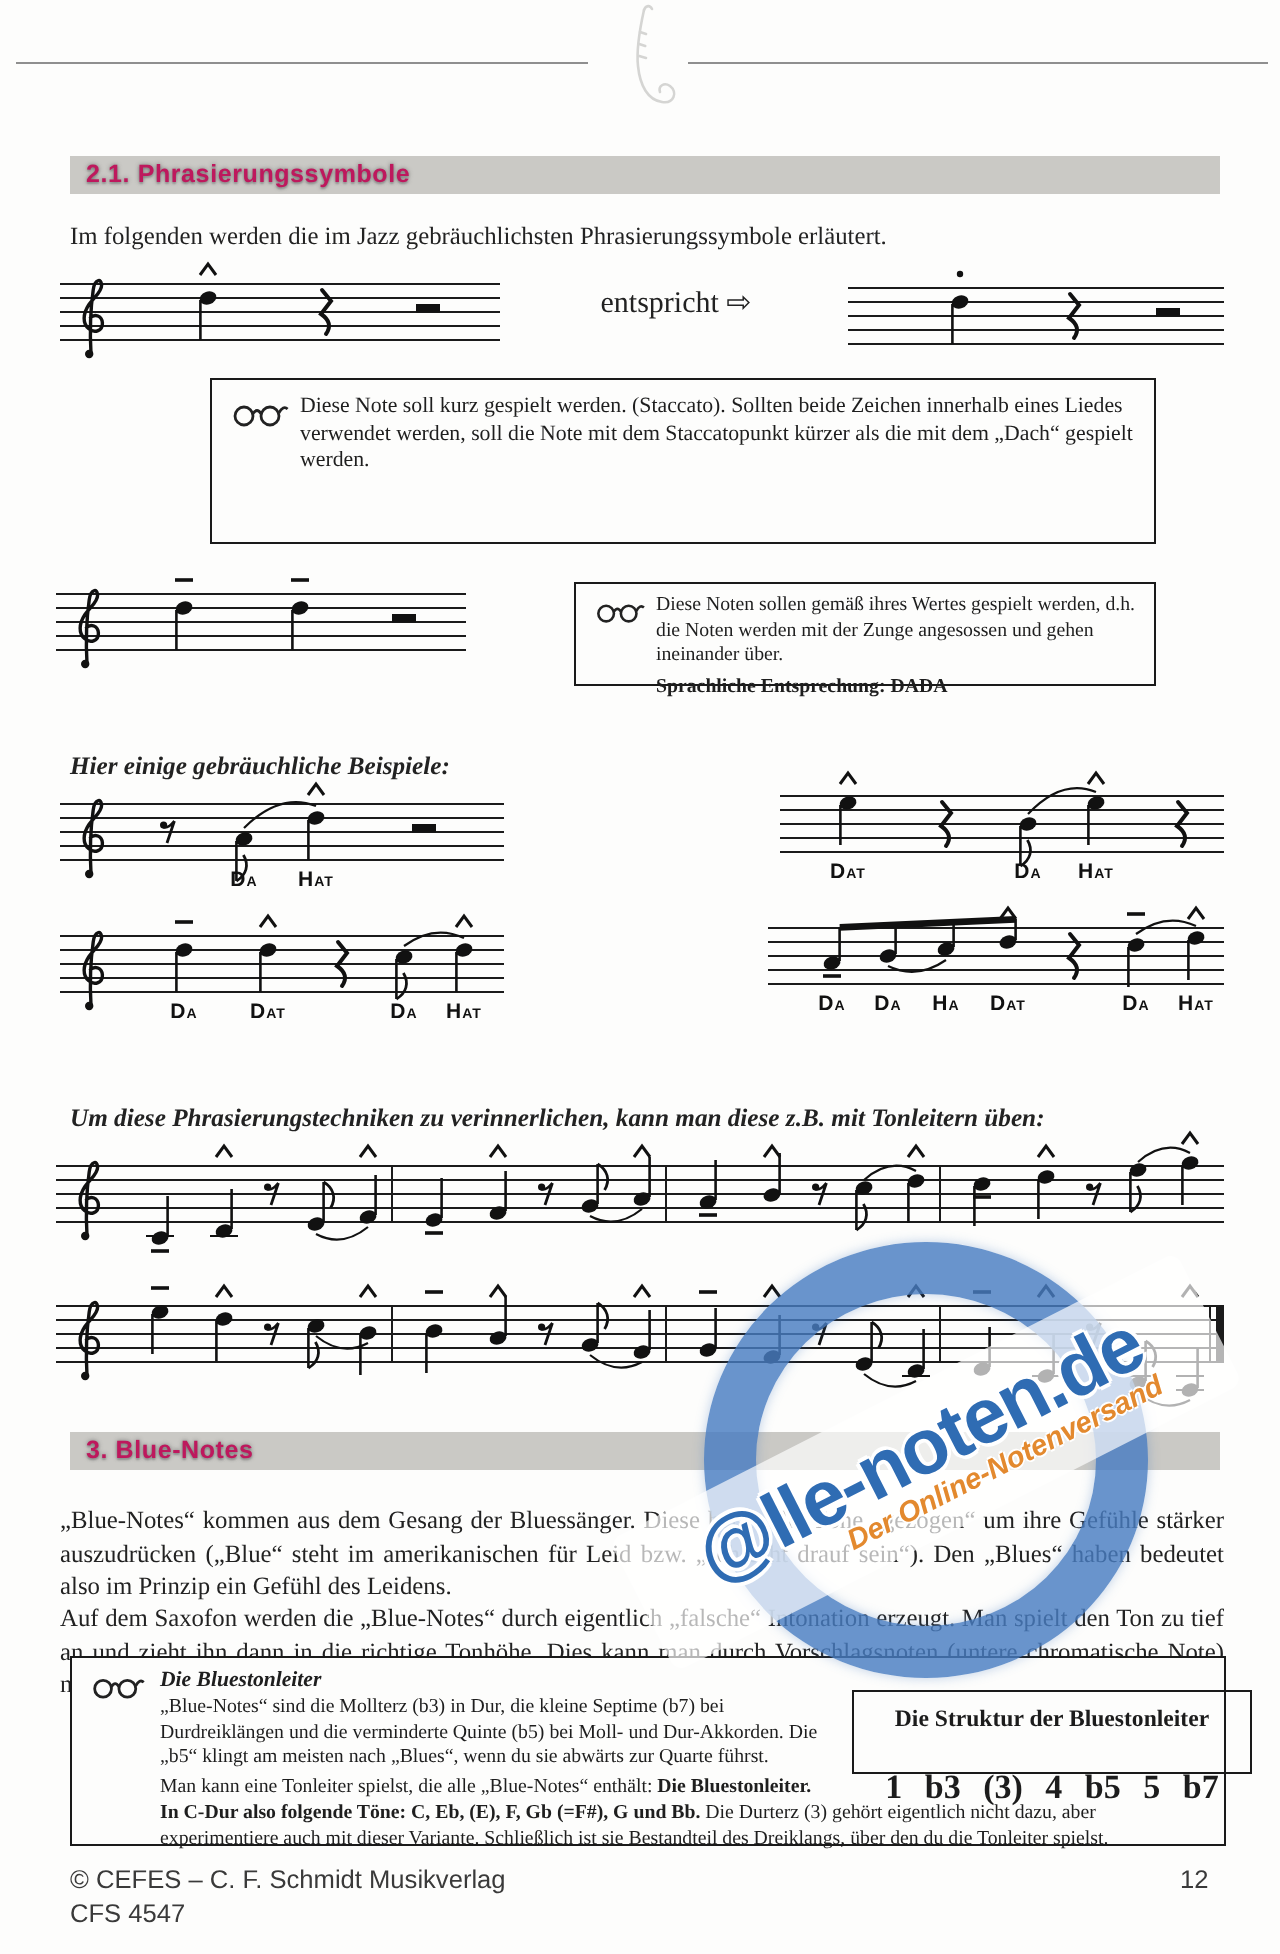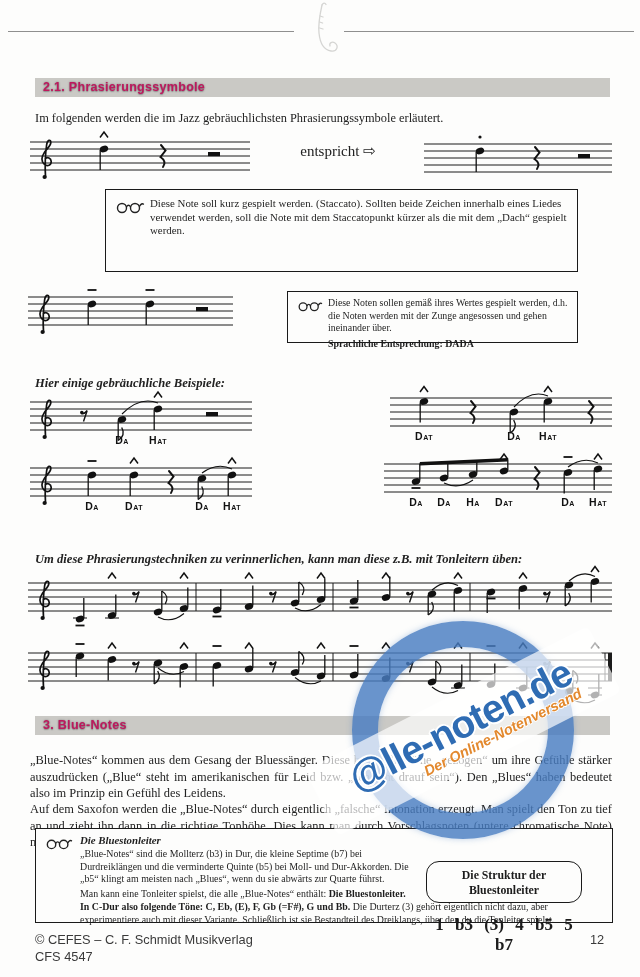--- a/index.html
+++ b/index.html
@@ -437,21 +437,21 @@
   <div class="nbox" style="left:35px;top:828px;width:578px;height:95px;">
     <span class="icon" style="top:6px;">
       <svg width="28" height="16" viewBox="0 0 30 17" stroke="#222" fill="none" stroke-width="1.5">
         <circle cx="7" cy="10" r="4.5"></circle>
           <circle cx="20" cy="10" r="4.5"></circle>
         <path d="M11.4,9 Q13.5,5.5 15.6,9 M24.4,8.5 Q26.6,4.5 28.8,6.5"></path>
       </svg>
     </span>
     <p class="tiny-t bold" style="position:absolute;left:44px;top:5px;font-style:italic;font-size:10.8px;">Die Bluestonleiter</p>
     <p class="tiny-t" style="position:absolute;left:44px;top:19px;width:338px;">„Blue-Notes“ sind die Mollterz (b3) in Dur, die kleine Septime (b7) bei Durdreiklängen und die verminderte Quinte (b5) bei Moll- und Dur-Akkorden. Die „b5“ klingt am meisten nach „Blues“, wenn du sie abwärts zur Quarte führst.</p>
-    <div class="struct-box" style="left:390px;top:32px;width:156px;height:42px;border-radius:13px;">
+    <div class="struct-box" style="left:390px;top:16px;width:200px;height:42px;">
       <div class="t1">Die Struktur der Bluestonleiter</div>
       <div class="t2">1 b3 (3) 4 b5 5 b7</div>
     </div>
     <p class="tiny-t" style="position:absolute;left:44px;top:59px;width:340px;"><span>Man kann eine Tonleiter spielst, die alle „Blue-Notes“ enthält: </span><span class="bold">Die Bluestonleiter.</span></p>
     <p class="tiny-t" style="position:absolute;left:44px;top:72px;width:525px;"><span class="bold">In C-Dur also folgende Töne: C, Eb, (E), F, Gb (=F#), G und Bb.</span><span> Die Durterz (3) gehört eigentlich nicht dazu, aber experimentiere auch mit dieser Variante. Schließlich ist sie Bestandteil des Dreiklangs, über den du die Tonleiter spielst.</span></p>
   </div>
 
   <div class="footer" style="left:35px;top:931px;">
     <div>© CEFES – C. F. Schmidt Musikverlag</div>
     <div>CFS 4547</div>

